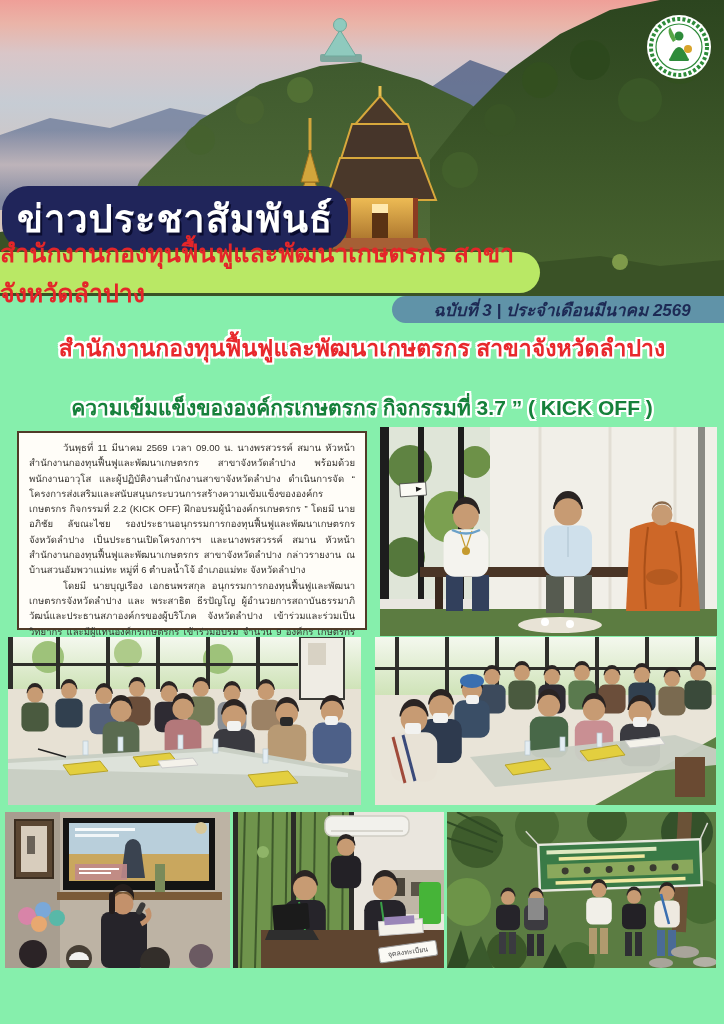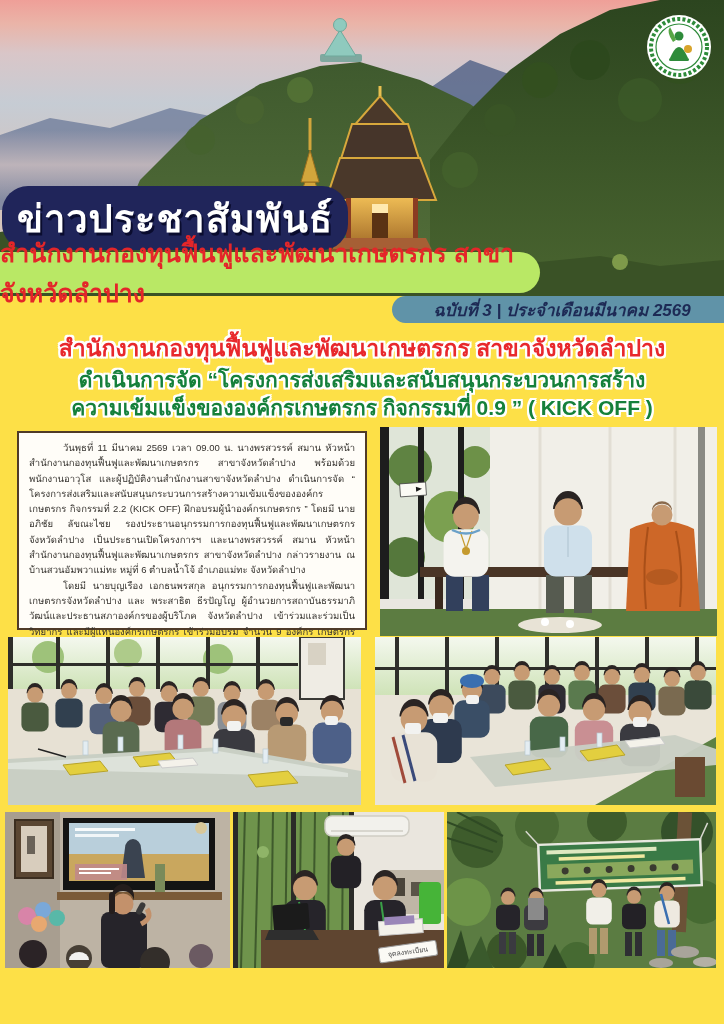--- a/index.html
+++ b/index.html
@@ -1,16 +1,16 @@
 <!DOCTYPE html>
 <html><head>
 <meta charset="utf-8">
 <style>
   html,body{margin:0;padding:0;background:#d9d2c4;}
-  #page{position:relative;width:724px;height:1024px;background:#fde047;overflow:hidden;
+  #page{position:relative;width:724px;height:1024px;background:#86efac;overflow:hidden;
         font-family:"Liberation Sans",sans-serif;}
   .abs{position:absolute;}
   svg{display:block;}
 
   
   #hero{left:0;top:0;width:724px;height:296px;}
   #org-logo{left:646px;top:14px;width:66px;height:66px;}
   #title-box{left:2px;top:186px;width:346px;height:64px;background:#20255a;border-radius:26px;
              display:flex;align-items:center;justify-content:center;}
   #title-box span{color:#ffffff;font-size:38px;font-weight:bold;letter-spacing:1px;
@@ -153,22 +153,21 @@
     <span>ข่าวประชาสัมพันธ์</span>
   </div>
   <div class="abs" id="org-banner">
     <span>สำนักงานกองทุนฟื้นฟูและพัฒนาเกษตรกร สาขาจังหวัดลำปาง</span>
   </div>
   <div class="abs" id="issue-pill">
     <span>ฉบับที่ 3 | ประจำเดือนมีนาคม 2569</span>
   </div>
 
   <div class="abs headline stroke-w" id="headline-red">สำนักงานกองทุนฟื้นฟูและพัฒนาเกษตรกร สาขาจังหวัดลำปาง</div>
-  <div class="abs headline stroke-w" id="headline-green1">ดำเนินการจัด “โครงการส่งเสริมและสนับสนุนกระบวนการสร้าง</div>
-  <div class="abs headline stroke-w" id="headline-green2">ความเข้มแข็งขององค์กรเกษตรกร กิจกรรมที่ 0.9 ” ( KICK OFF )</div>
+  <div class="abs headline stroke-w" id="headline-green2">ความเข้มแข็งขององค์กรเกษตรกร กิจกรรมที่ 3.7 ” ( KICK OFF )</div>
 
   <div class="abs" id="article-box">
     <p>วันพุธที่ 11 มีนาคม 2569 เวลา 09.00 น. นางพรสวรรค์ สมาน หัวหน้าสำนักงานกองทุนฟื้นฟูและพัฒนาเกษตรกร สาขาจังหวัดลำปาง พร้อมด้วย พนักงานอาวุโส และผู้ปฏิบัติงานสำนักงานสาขาจังหวัดลำปาง ดำเนินการจัด “ โครงการส่งเสริมและสนับสนุนกระบวนการสร้างความเข้มแข็งขององค์กรเกษตรกร กิจกรรมที่ 2.2 (KICK OFF) ฝึกอบรมผู้นำองค์กรเกษตรกร ” โดยมี นายอภิชัย ลัขณะไชย รองประธานอนุกรรมการกองทุนฟื้นฟูและพัฒนาเกษตรกรจังหวัดลำปาง เป็นประธานเปิดโครงการฯ และนางพรสวรรค์ สมาน หัวหน้าสำนักงานกองทุนฟื้นฟูและพัฒนาเกษตรกร สาขาจังหวัดลำปาง กล่าวรายงาน ณ บ้านสวนอัมพวาแม่ทะ หมู่ที่ 6 ตำบลน้ำโจ้ อำเภอแม่ทะ จังหวัดลำปาง</p>
     <p>โดยมี นายบุญเรือง เอกธนพรสกุล อนุกรรมการกองทุนฟื้นฟูและพัฒนาเกษตรกรจังหวัดลำปาง และ พระสาธิต ธีรปัญโญ ผู้อำนวยการสถาบันธรรมาภิวัฒน์และประธานสภาองค์กรของผู้บริโภค จังหวัดลำปาง เข้าร่วมและร่วมเป็นวิทยากร และมีผู้แทนองค์กรเกษตรกร เข้าร่วมอบรม จำนวน 9 องค์กร เกษตรกรจำนวน 45 ราย</p>
   </div>
 
   <div class="abs photo" id="photo-men">
     <svg width="337" height="209" viewBox="0 0 337 209">
       <defs>
         <symbol id="person" viewBox="0 0 20 30">

